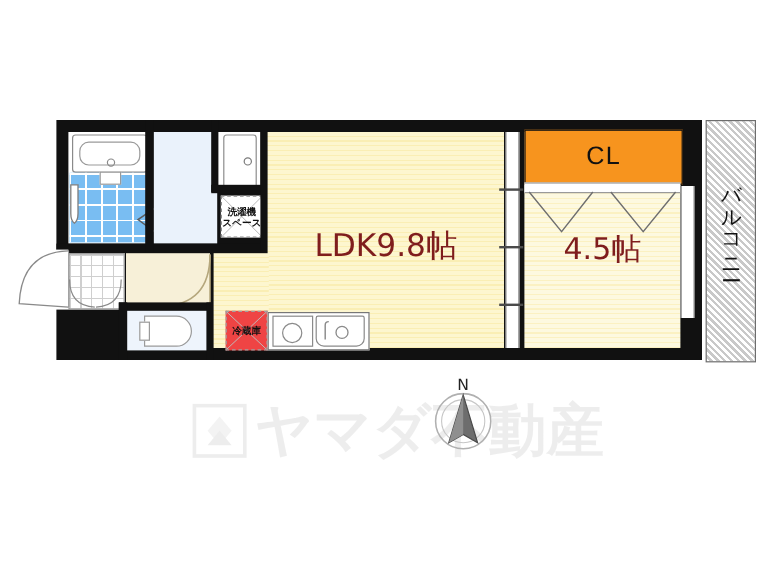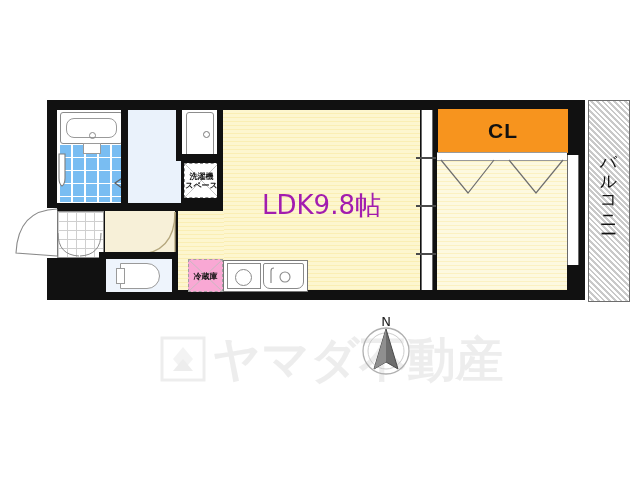--- a/index.html
+++ b/index.html
@@ -35,21 +35,21 @@
         #fbf1c2 3px, #fbf1c2 4px
       );
   }
   .white-area { background: #ffffff; }
   .pale-blue { background: #eaf2fb; }
   .pale-blue2 { background: #eef4fc; }
   .tatami-like { background: #f7f0d8; }
 
   .label {
     position: absolute;
-    color: #a21caf;
+    color: #7f1d1d;
     white-space: nowrap;
     text-align: center;
     font-family: "DejaVu Sans", "Liberation Sans", sans-serif;
   }
 
   
   .tub {
     position: absolute;
     background: #ffffff;
     border: 1.6px solid #8a8a8a;
@@ -146,21 +146,21 @@
   }
   .sink-basin {
     position: absolute;
     border: 1.3px solid #8a8a8a;
     background: #ffffff;
     border-radius: 2px 2px 7px 7px;
   }
   .fridge {
     position: absolute;
     border: 1.1px dashed #a0a0a0;
-    background: #f9a8d4;
+    background: #ef4444;
   }
   .fridge-label {
     position: absolute;
     left: 0; right: 0; top: 50%;
     transform: translateY(-50%);
     text-align: center;
     font-size: 8px;
     color: #111;
     font-family: "DejaVu Sans", sans-serif;
     font-weight: bold;
@@ -168,21 +168,21 @@
 
   
   .orange-box {
     position: absolute;
     background: #F7941E;
     border: 1.6px solid #111111;
     display: flex;
     align-items: center;
     justify-content: center;
     color: #111111;
-    font-weight: bold;
+    font-weight: normal;
   }
 
   
   .balcony {
     position: absolute;
     border: 1.4px solid #6d6d6d;
     background:
       repeating-linear-gradient(
         45deg,
         #ffffff 0 2px,
@@ -349,20 +349,21 @@
     <span>CL</span>
   </div>
   <div class="abs" style="left:437px; top:152px; width:130px; height:7px; background:#ffffff; border-top:1.2px solid #9a9a9a; border-bottom:1.2px solid #9a9a9a;"></div>
 
   <svg class="abs" style="left:437px; top:159px; width:130px; height:36px;" viewBox="0 0 130 36">
     <path d="M4 1 L31 34 L57 1" fill="none" stroke="#6f6f6f" stroke-width="1.2"></path>
     <path d="M72 1 L99 34 L126 1" fill="none" stroke="#6f6f6f" stroke-width="1.2"></path>
   </svg>
 
   <div class="label" style="left:437px; top:193px; width:130px; font-size:25px; line-height:29px;">
+    <div>4.5帖</div>
   </div>
 
   <div class="abs" style="left:567px; top:155px; width:10px; height:110px; background:#ffffff; border-left:1.3px solid #6a6a6a; border-right:1.3px solid #6a6a6a;"></div>
 
   <div class="balcony" style="left:588px; top:100px; width:40px; height:200px;">
     <div class="balcony-label" style="top:42px;">
       <span style="writing-mode: vertical-rl; text-orientation: upright; display:inline-block;">バルコニー</span>
     </div>
   </div>
 

